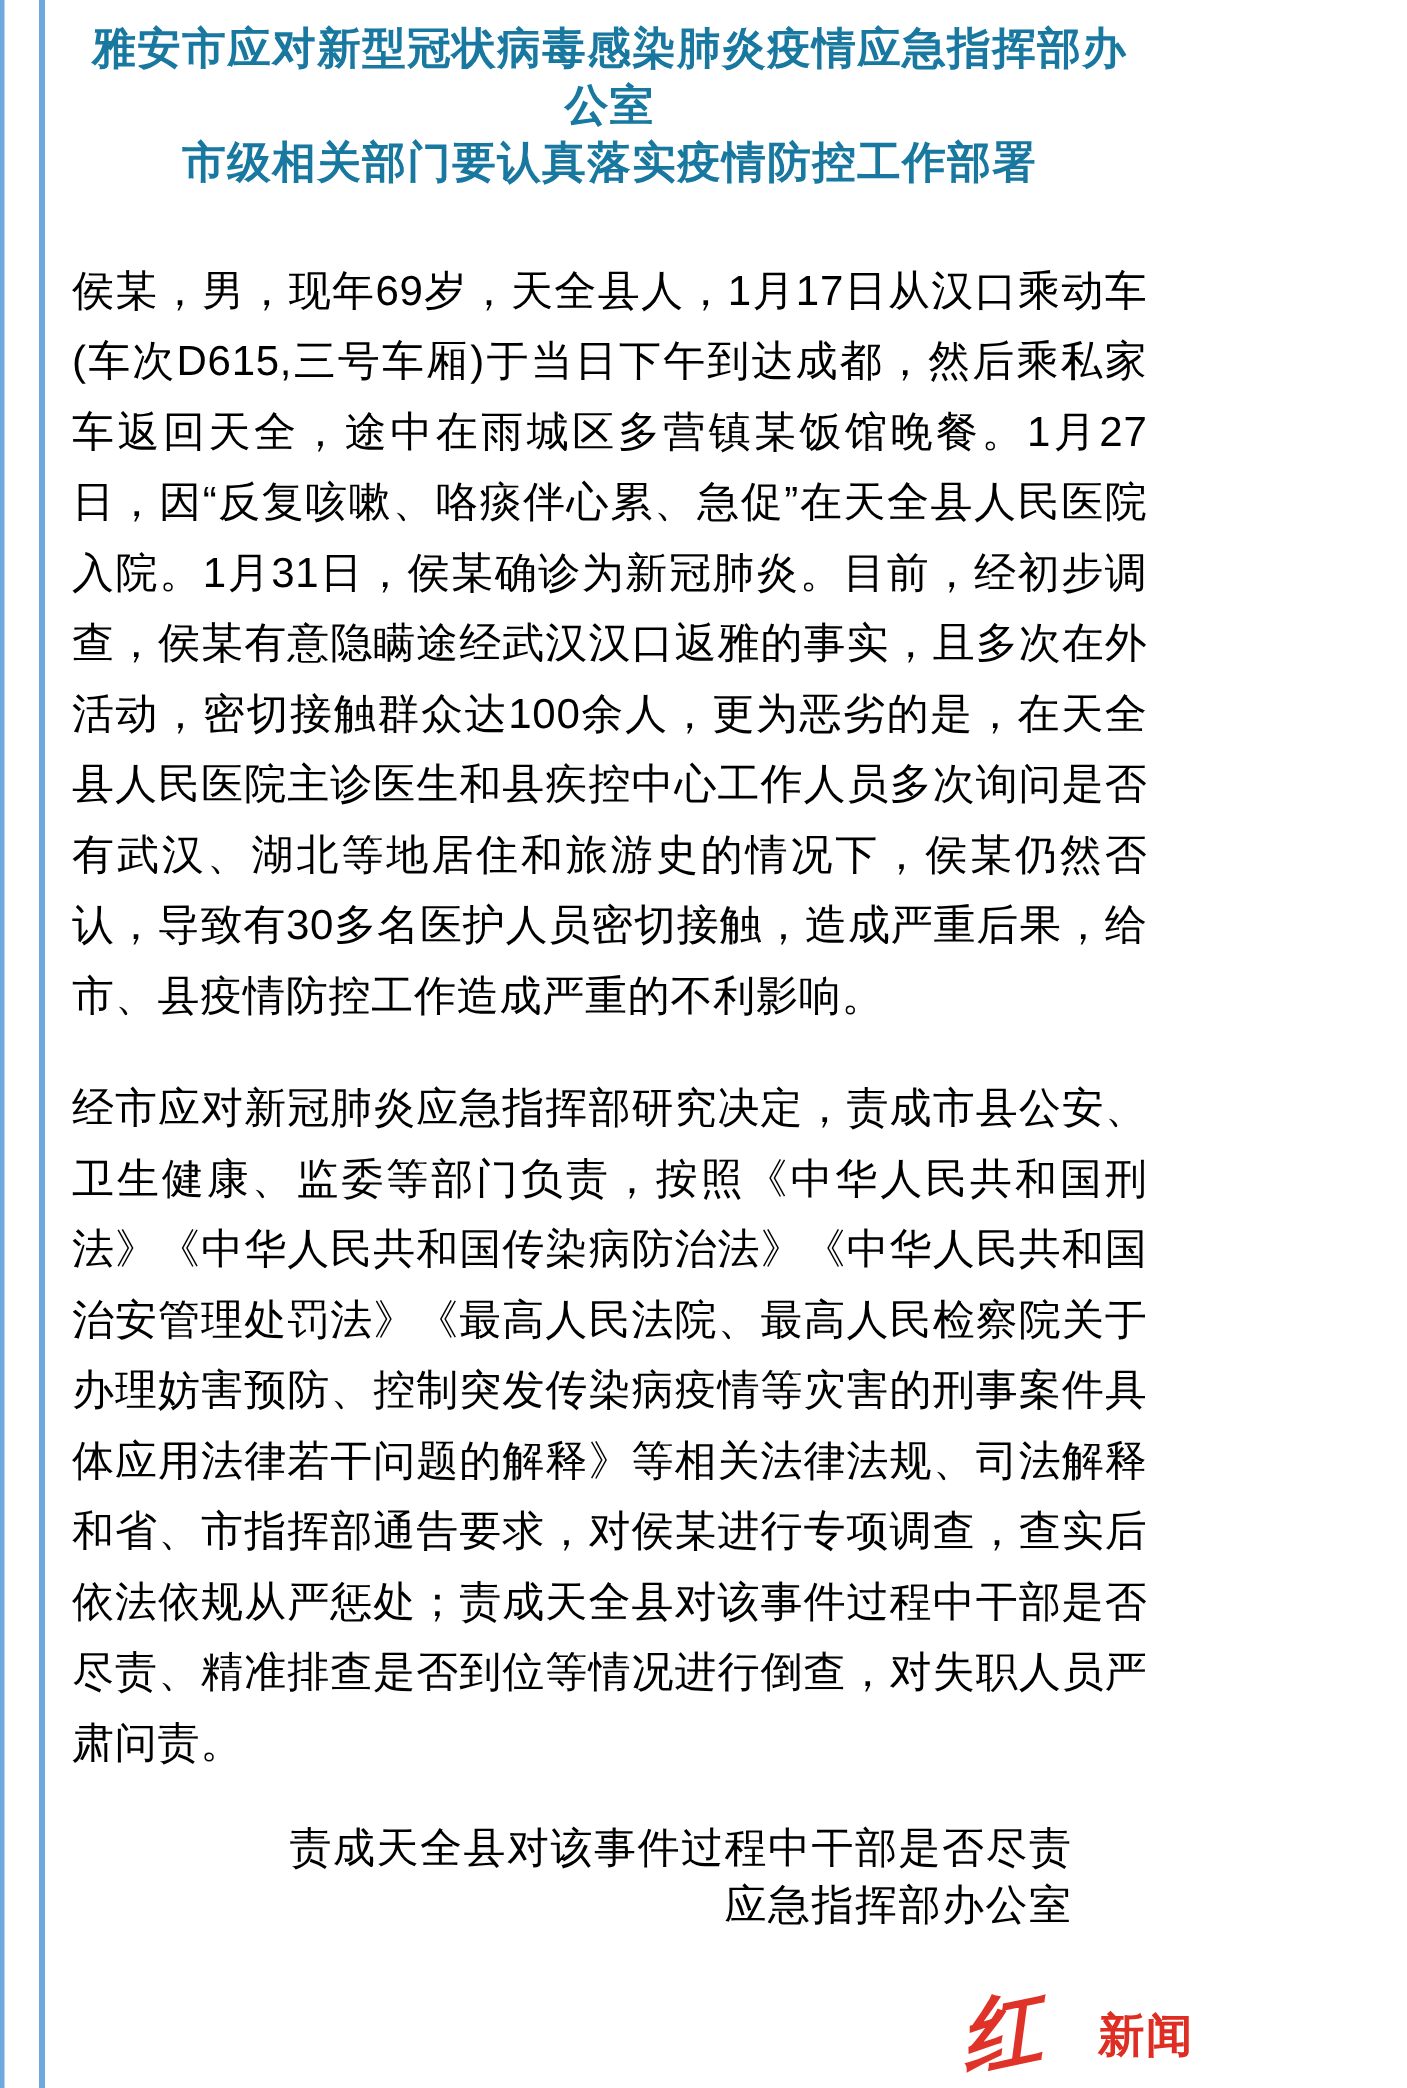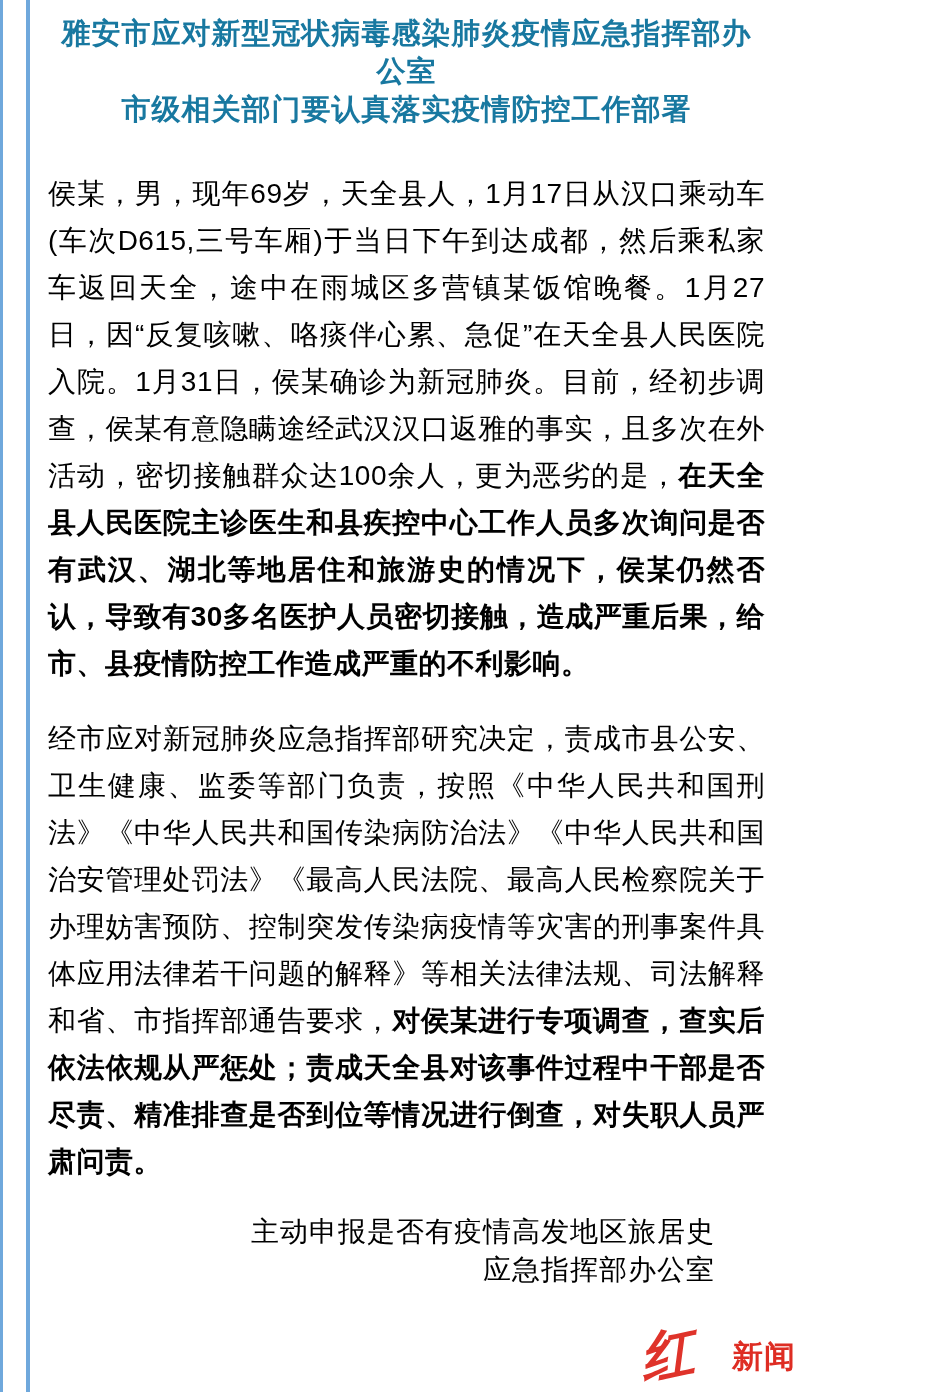--- a/index.html
+++ b/index.html
@@ -23,21 +23,21 @@
     letter-spacing:1px;
   }
   .doc-body{margin-top:42px;}
   .para{
     margin:0 0 28px 0;
     font-size:28px;line-height:47px;
     text-align:justify;
     color:var(--body-color,#000);
     letter-spacing:0.5px;
   }
-  .para .b{font-weight:bold;}
+  .para .b{font-weight:normal;}
   .signature{
     margin-top:14px;
     text-align:right;
     padding-right:50px;
     font-size:28px;line-height:38px;
     color:var(--body-color,#000);
     letter-spacing:1px;
   }
   .watermark{
     position:absolute;top:1318px;right:2px;
@@ -72,21 +72,21 @@
       <div>雅安市应对新型冠状病毒感染肺炎疫情应急指挥部办公室</div>
       <div>市级相关部门要认真落实疫情防控工作部署</div>
     </h1>
 
     <div class="doc-body">
         <p class="para"><span>侯某，男，现年69岁，天全县人，1月17日从汉口乘动车(车次D615,三号车厢)于当日下午到达成都，然后乘私家车返回天全，途中在雨城区多营镇某饭馆晚餐。1月27日，因“反复咳嗽、咯痰伴心累、急促”在天全县人民医院入院。1月31日，侯某确诊为新冠肺炎。目前，经初步调查，侯某有意隐瞒途经武汉汉口返雅的事实，且多次在外活动，密切接触群众达100余人，更为恶劣的是，</span><span class="b">在天全县人民医院主诊医生和县疾控中心工作人员多次询问是否有武汉、湖北等地居住和旅游史的情况下，侯某仍然否认，导致有30多名医护人员密切接触，造成严重后果，给市、县疫情防控工作造成严重的不利影响。</span></p>
         <p class="para"><span>经市应对新冠肺炎应急指挥部研究决定，责成市县公安、卫生健康、监委等部门负责，按照《中华人民共和国刑法》《中华人民共和国传染病防治法》《中华人民共和国治安管理处罚法》《最高人民法院、最高人民检察院关于办理妨害预防、控制突发传染病疫情等灾害的刑事案件具体应用法律若干问题的解释》等相关法律法规、司法解释和省、市指挥部通告要求，</span><span class="b">对侯某进行专项调查，查实后依法依规从严惩处；责成天全县对该事件过程中干部是否尽责、精准排查是否到位等情况进行倒查，对失职人员严肃问责。</span></p>
       </div>
 
     <div class="signature">
-        <div>主动申报是否有疫情高发地区旅居史</div>
+        <div>责成天全县对该事件过程中干部是否尽责</div>
         <div>应急指挥部办公室</div>
       </div>
   </div>
 
   <div class="watermark">
     <span class="wm-script">红星</span>
     <span class="wm-block">新闻</span>
   </div>
 </div>
 

